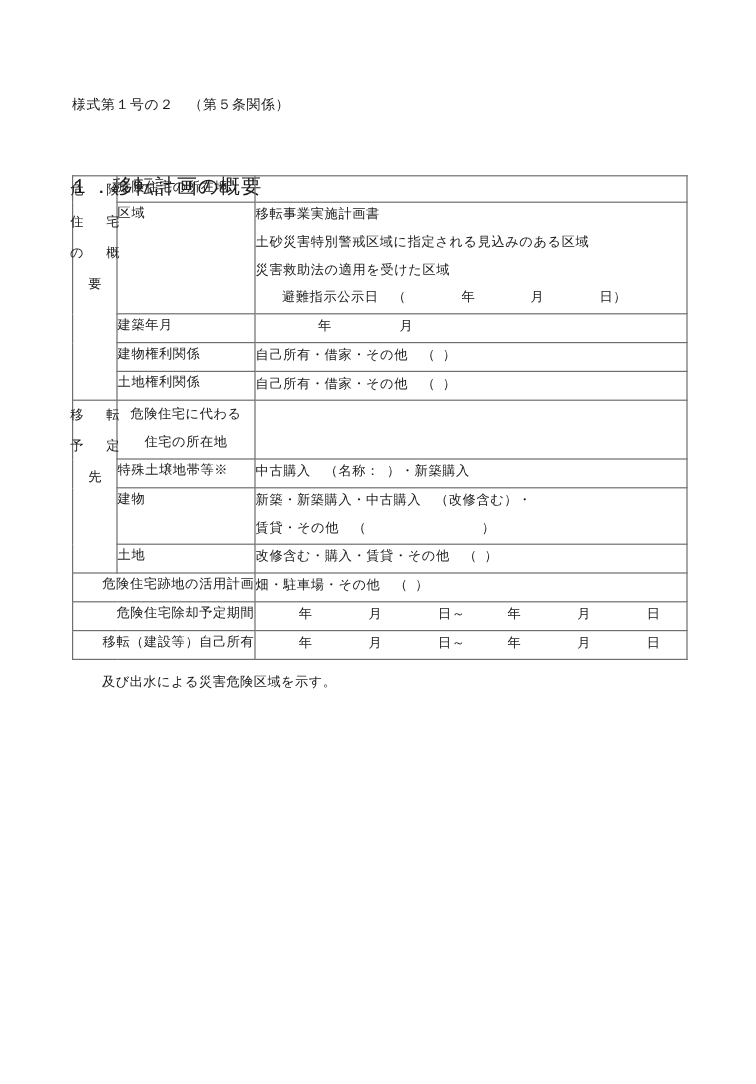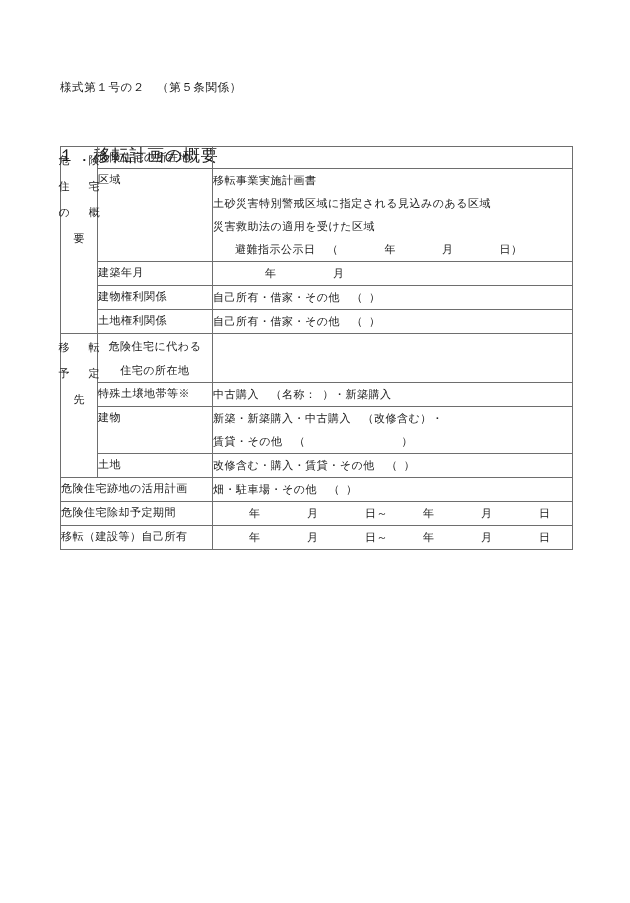--- a/index.html
+++ b/index.html
@@ -16,20 +16,21 @@
     position: relative;
     overflow: hidden;
   }
   .page {
     position: absolute;
     left: 0;
     top: 0;
     width: 628px;
     height: 903px;
     background: #ffffff;
+    font-family: Liberation Mono, monospace;
   }
 
   
   .form-no {
     position: absolute;
     left: 60px;
     top: 80px;
     font-size: 11.5px;
     letter-spacing: 0.6px;
     white-space: nowrap;
@@ -136,21 +137,21 @@
     display: flex;
     justify-content: flex-start;
     white-space: nowrap;
   }
   .paren-row .tail { padding-left: 6px; }
 
   .merged-label {
     width: 152px;
     padding: 5px 0 5px 6px;
     line-height: 21px;
-    text-align: left;
+    text-align: right;
     margin-left: 34px;
   }
 
   
   .footnote {
     position: absolute;
     left: 74px;
     top: 559px;
     width: 500px;
     font-size: 11px;
@@ -292,15 +293,16 @@
         <td class="merged-label" colspan="2">移転（建設等）自己所有</td>
         <td class="valuecell">
           <span class="date-run"><span class="seg">年</span><span class="seg">月</span><span class="seg">日～</span><span class="seg">年</span><span class="seg">月</span><span class="seg t">日</span></span>
         </td>
       </tr>
 
     </tbody>
   </table>
 
   <div class="footnote">
+    <span class="l2">及び出水による災害危険区域を示す。</span>
   </div>
 
 </div>
 
 </body></html>

